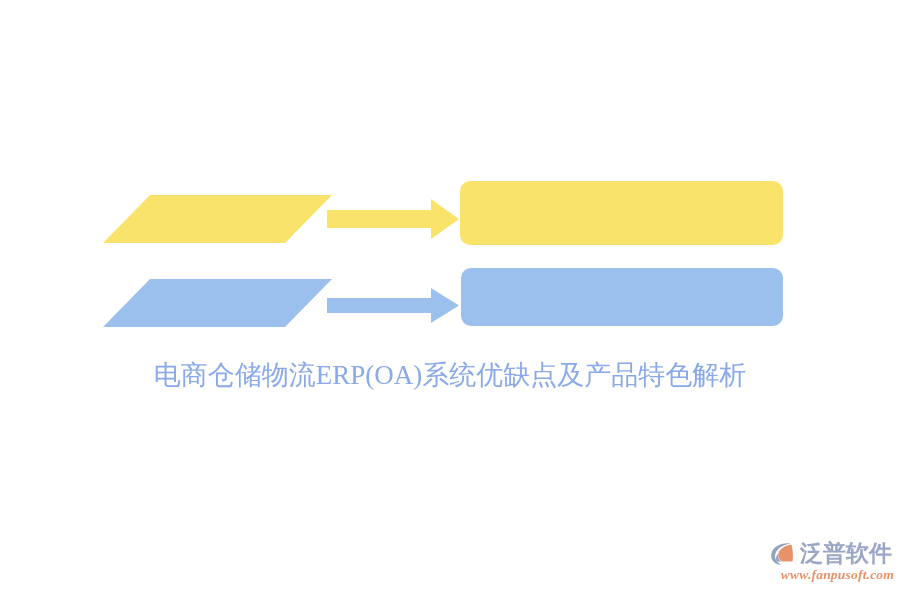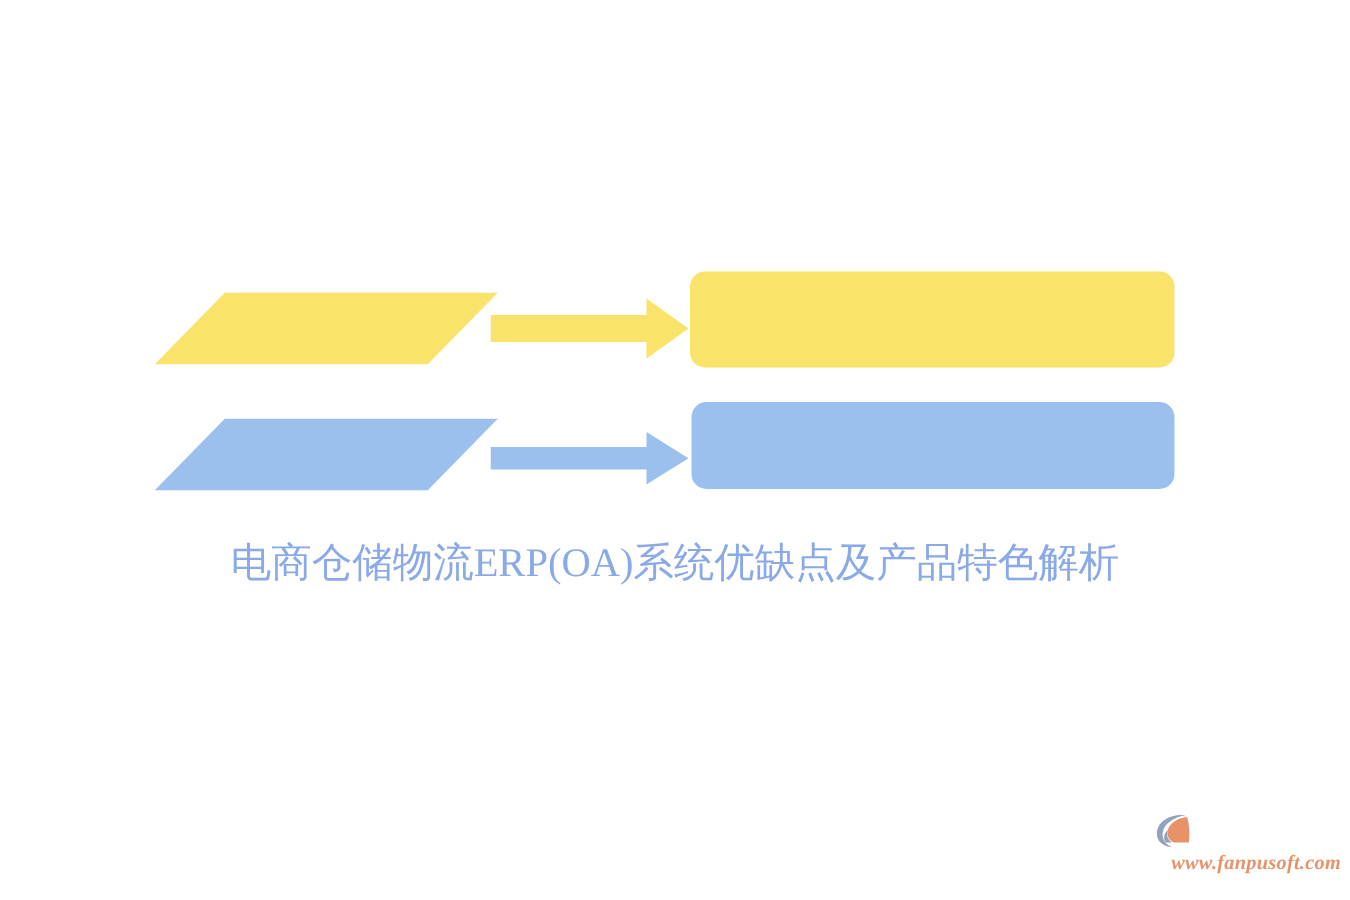--- a/index.html
+++ b/index.html
@@ -160,17 +160,18 @@
     <div class="logo-top">
       <div class="logo-mark">
         <svg width="30" height="30" viewBox="0 0 30 30">
           <path d="M22.5,5.5 C13.5,4.2 4.5,8.5 3.3,16.2 C2.4,22.2 7.0,26.6 13.4,26.8
                    C8.6,24.6 6.4,20.8 7.2,16.6 C8.3,10.8 15.2,6.6 22.5,5.5 Z" fill="#94a3bd"></path>
           <path d="M23.4,6.6 C17.6,7.2 12.2,10.2 10.6,15.0 C9.4,18.6 11.0,22.0 14.6,23.6
                    L24.6,23.6 C25.3,18.0 25.0,11.8 23.4,6.6 Z" fill="#e8926a"></path>
           <path d="M13.3,23.6 C10.3,21.6 9.3,18.4 10.6,15.2 C8.0,17.6 7.2,21.0 9.2,23.6 Z" fill="#94a3bd"></path>
         </svg>
       </div>
+      <div class="logo-name">泛普软件</div>
     </div>
     <div class="logo-url">www.fanpusoft.com</div>
   </div>
 
 </div>
 
 </body></html>

